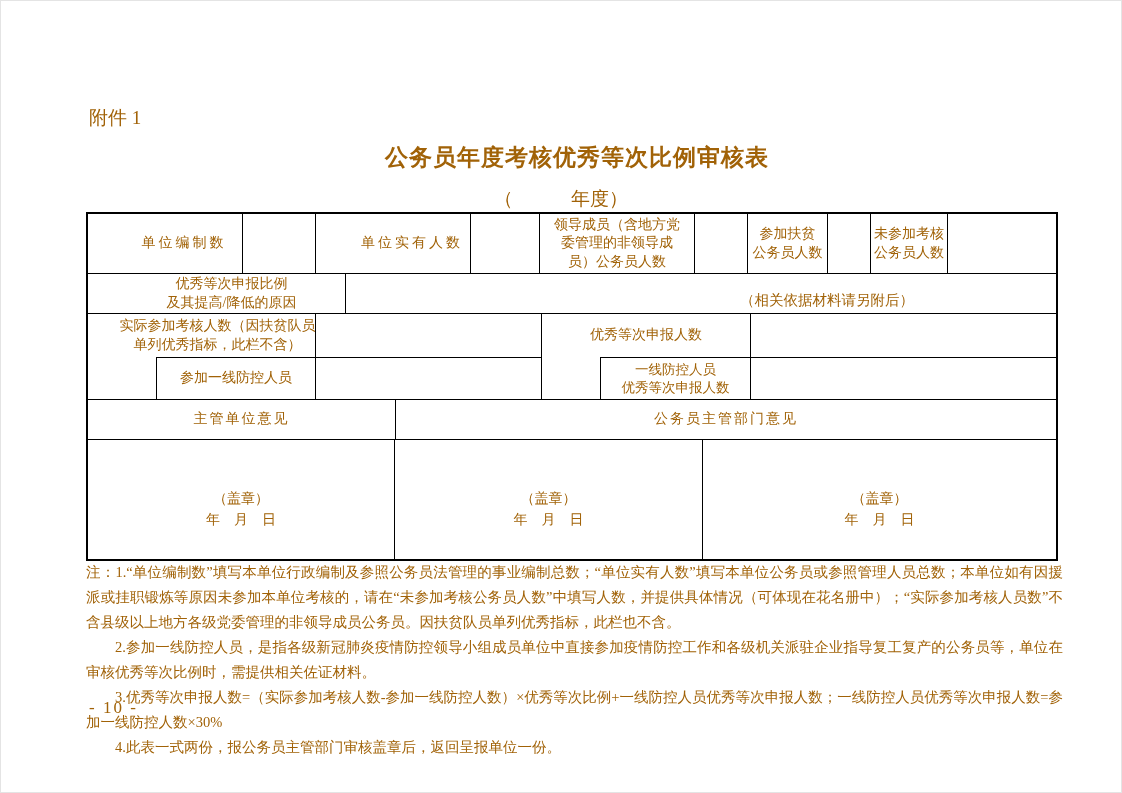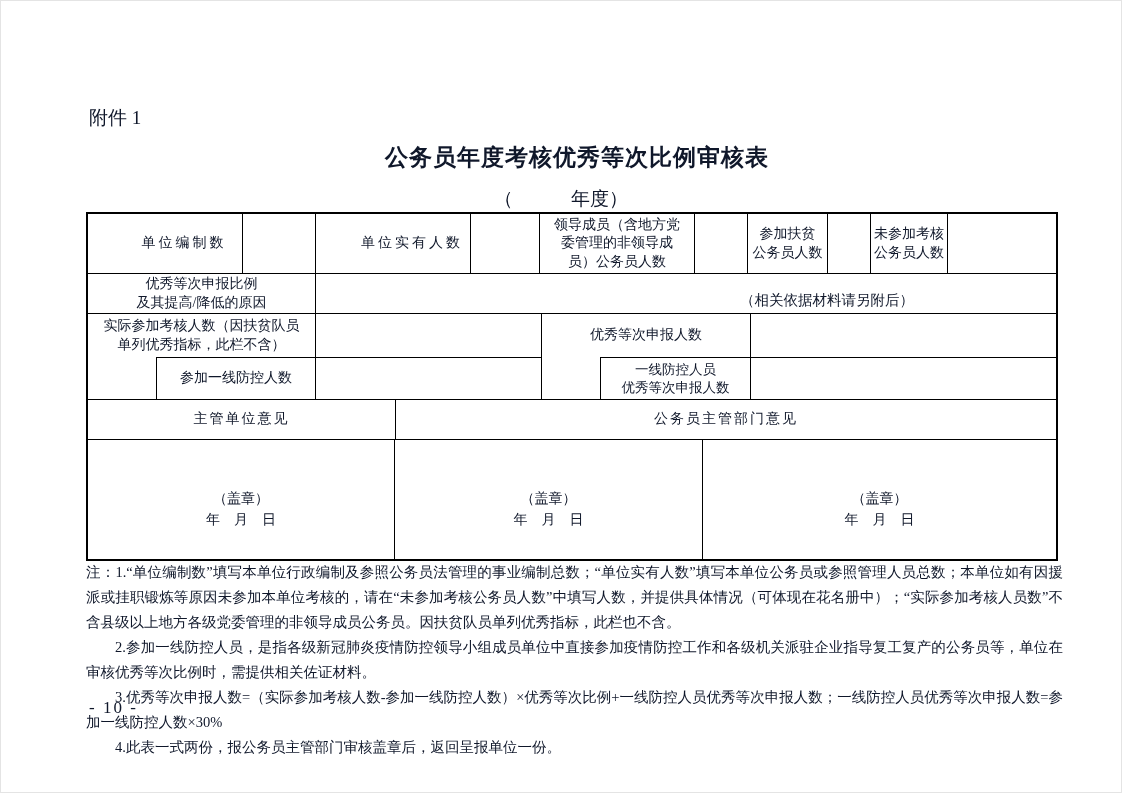--- a/index.html
+++ b/index.html
@@ -1,18 +1,18 @@
 <!DOCTYPE html>
 <html><head>
 <meta charset="utf-8">
 <style>
   html,body{margin:0;padding:0;background:#888;}
   .page{
     position:relative;width:1122px;height:793px;background:#fff;
-    font-family:"Liberation Serif","DejaVu Serif",serif;color:#0f172a;
+    font-family:"Liberation Serif","DejaVu Serif",serif;color:#a16207;
     overflow:hidden;margin:0 auto;border:1px solid #e4e4e4;box-sizing:border-box;
   }
   .attachment{position:absolute;left:88px;top:104px;font-size:19px;}
   .title{position:absolute;left:16px;top:141px;width:100%;text-align:center;
     font-size:23px;font-weight:bold;letter-spacing:1px;}
   .subtitle{position:absolute;left:0;top:185px;width:100%;text-align:center;font-size:19px;}
   .gap{display:inline-block;width:58px;}
 
   .tbl{position:absolute;left:85px;top:211px;width:972px;border:2px solid #000;
        box-sizing:border-box;font-size:14px;line-height:1.3;}
@@ -28,31 +28,31 @@
   .r1{height:59px;}
   .r1 .w155{width:155px;flex:none;}
   .r1 .w73{width:73px;flex:none;}
   .r1 .w69{width:69px;flex:none;}
   .r1 .w53{width:53px;flex:none;}
   .r1 .w80{width:80px;flex:none;}
   .r1 .w43{width:43px;flex:none;}
   .r1 .w77{width:77px;flex:none;}
   .r1 .last{flex:1;}
 
-  .r2{height:39px;}
+  .r2{height:39px;padding-left:30px;}
   .r2 .lab{width:228px;flex:none;}
   .r2 .val{flex:1;position:relative;border-right:none;}
   .r2 .note{position:absolute;right:142px;bottom:3px;font-size:14.5px;}
 
   .g34{display:grid;grid-template-columns:68px 159px 226px 59px 150px 1fr;
        grid-template-rows:43px 42px;border-top:1.5px solid #000;}
   .g34 > div{box-sizing:border-box;}
   .gc{display:flex;align-items:center;justify-content:center;text-align:center;}
   .labL{grid-row:1/3;grid-column:1/3;display:flex;flex-direction:column;}
-  .labL .inner{height:43px;display:flex;align-items:center;justify-content:center;text-align:center;width:100%;}
+  .labL .inner{height:43px;display:flex;align-items:center;justify-content:center;text-align:center;width:100%;padding-left:16px;}
   .labL2{grid-row:1/3;grid-column:4/6;border-left:1.5px solid #000;display:flex;flex-direction:column;}
   .labL2 .inner{height:43px;display:flex;align-items:center;justify-content:center;text-align:center;width:100%;}
   .cellFront{grid-row:2/3;grid-column:2/3;border-top:1.5px solid #000;border-left:1.5px solid #000;}
   .cellFrontEx{grid-row:2/3;grid-column:5/6;border-top:1.5px solid #000;border-left:1.5px solid #000;font-size:13.5px;}
   .v31{grid-row:1/2;grid-column:3/4;border-left:1.5px solid #000;}
   .v41{grid-row:2/3;grid-column:3/4;border-left:1.5px solid #000;border-top:1.5px solid #000;}
   .v32{grid-row:1/2;grid-column:6/7;border-left:1.5px solid #000;}
   .v42{grid-row:2/3;grid-column:6/7;border-left:1.5px solid #000;border-top:1.5px solid #000;}
 
   .r5{height:39px;}
@@ -107,21 +107,21 @@
     </div>
 
     <div class="g34">
       <div class="labL">
         <div class="inner preline">实际参加考核人数（因扶贫队员
 单列优秀指标，此栏不含）</div>
       </div>
       <div class="labL2">
         <div class="inner">优秀等次申报人数</div>
       </div>
-      <div class="cellFront gc">参加一线防控人数</div>
+      <div class="cellFront gc">参加一线防控人员</div>
       <div class="cellFrontEx gc preline">一线防控人员
 优秀等次申报人数</div>
       <div class="v31"></div>
       <div class="v41"></div>
       <div class="v32"></div>
       <div class="v42"></div>
     </div>
 
     <div class="row r5">
       <div class="c o2 sp2">主管单位意见</div>

